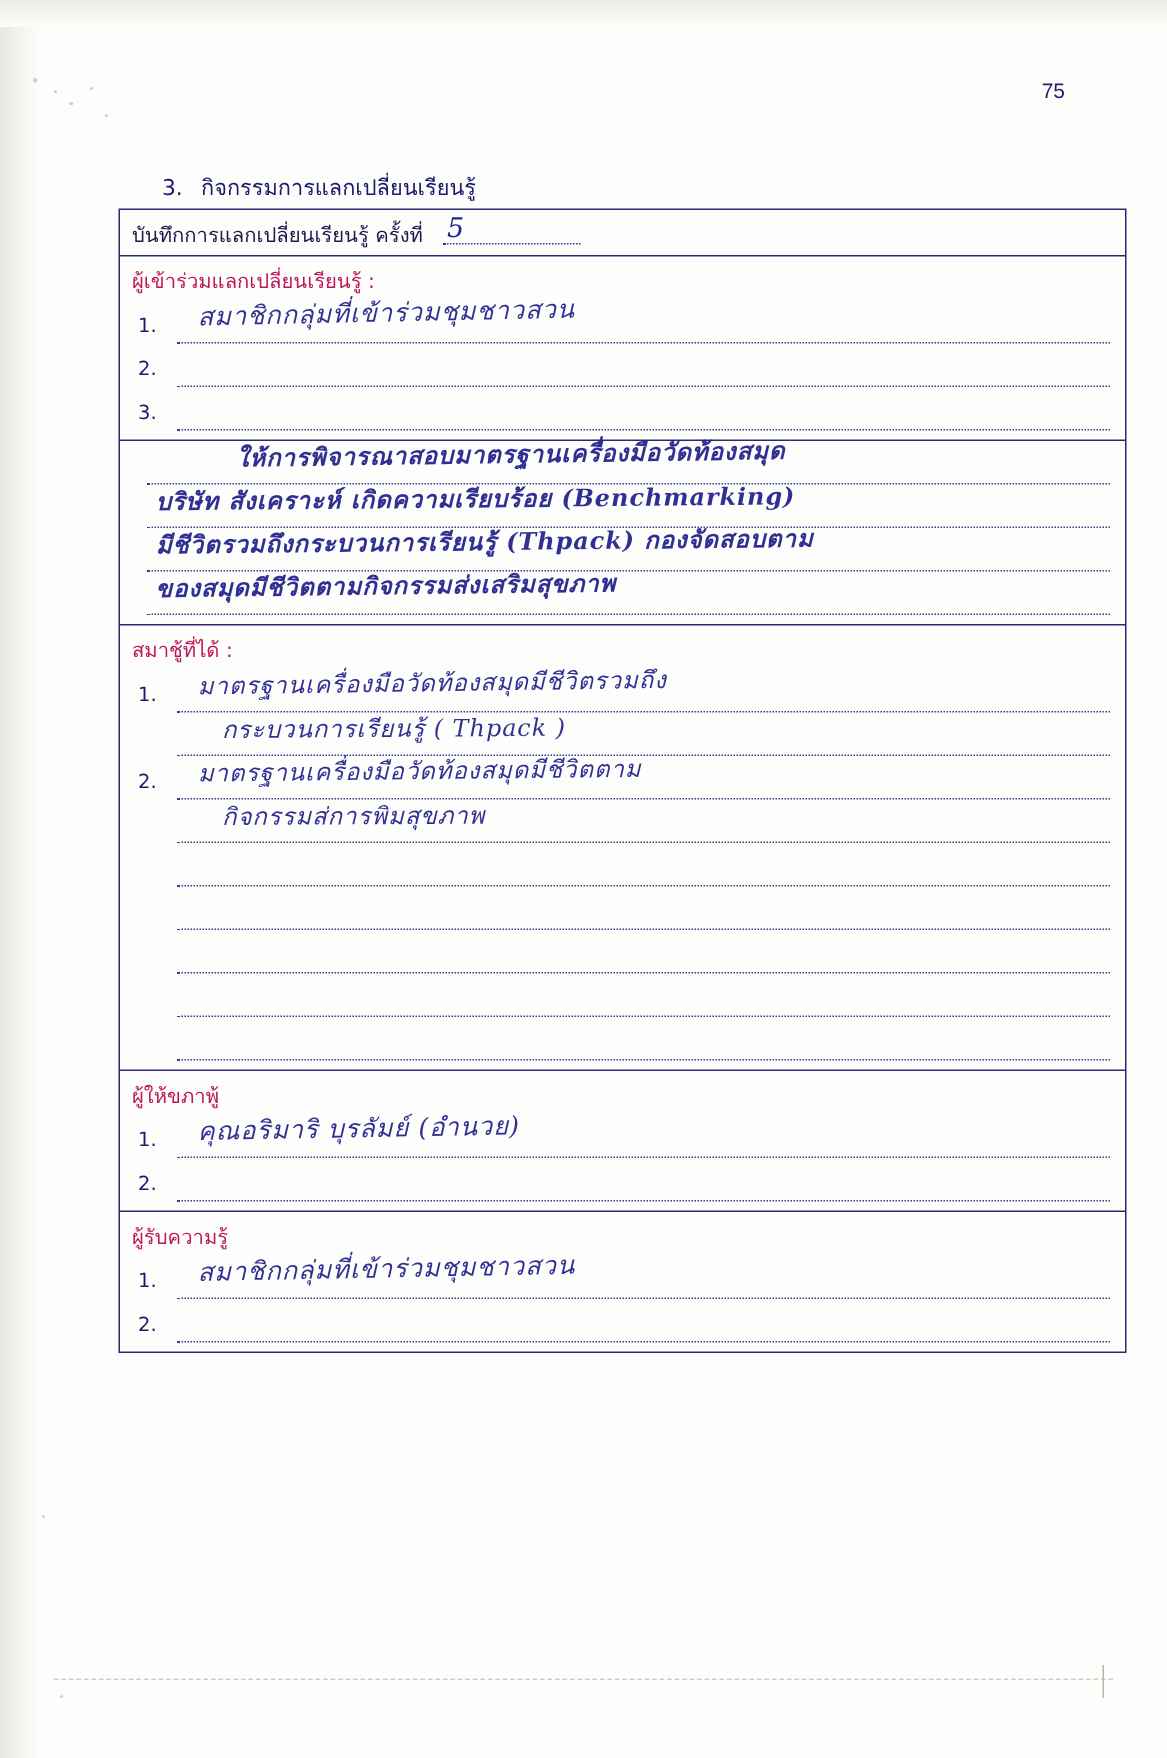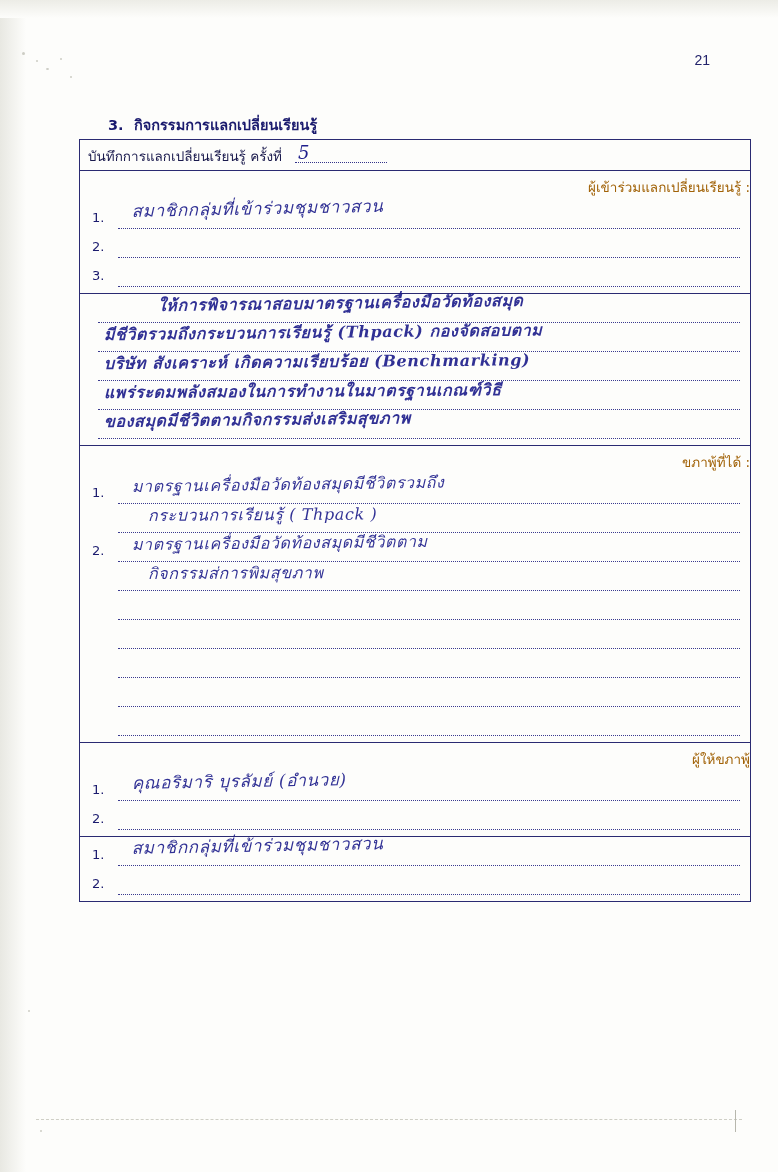--- a/index.html
+++ b/index.html
@@ -51,21 +51,20 @@
     font-family: "Liberation Sans", sans-serif;
   }
 
   .section-heading {
     position: absolute;
     left: 108px;
     top: 113px;
     font-size: 14.5px;
     color: #1b1b6e;
     white-space: nowrap;
-    font-weight: bold;
   }
   .section-heading .num {
     display: inline-block;
     width: 26px;
   }
 
   
   .form-box {
     position: absolute;
     left: 79px;
@@ -76,26 +75,25 @@
   }
   .row {
     border-bottom: 1.4px solid #2a2a72;
     position: relative;
     box-sizing: border-box;
   }
   .row:last-child { border-bottom: none; }
 
   .row-label {
     font-size: 13.5px;
-    color: #a16207;
+    color: #be185d;
     padding: 5px 0 2px 8px;
     white-space: nowrap;
     position: relative;
     z-index: 3;
-    text-align: right;
   }
 
   
   .lines {
     padding: 0 10px 6px 10px;
   }
   .line {
     position: relative;
     height: 28px;
     border-bottom: 1.4px dotted #3a3a8f;
@@ -178,21 +176,21 @@
   <div class="scan-edge-top"></div>
 
   <div class="speck" style="left:22px;top:52px;width:3px;height:3px;"></div>
   <div class="speck" style="left:36px;top:60px;width:2px;height:2px;"></div>
   <div class="speck" style="left:46px;top:68px;width:3px;height:2px;"></div>
   <div class="speck" style="left:60px;top:58px;width:2px;height:2px;"></div>
   <div class="speck" style="left:70px;top:76px;width:2px;height:2px;"></div>
   <div class="speck" style="left:28px;top:1010px;width:2px;height:2px;"></div>
   <div class="speck" style="left:40px;top:1130px;width:2px;height:2px;"></div>
 
-  <div class="page-number">21</div>
+  <div class="page-number">75</div>
 
   <div class="section-heading">
     <span class="num">3.</span><span>กิจกรรมการแลกเปลี่ยนเรียนรู้</span>
   </div>
 
   <div class="form-box">
 
     <div class="row">
       <div class="title-row">
         <div class="title-text">บันทึกการแลกเปลี่ยนเรียนรู้ ครั้งที่</div>
@@ -218,36 +216,33 @@
         </div>
       </div>
     </div>
 
     <div class="row">
       <div class="lines">
         <div class="line plain">
           <span class="hand h2" style="left:60px;bottom:4px;transform:rotate(-0.8deg);">ให้การพิจารณาสอบมาตรฐานเครื่องมือวัดท้องสมุด</span>
         </div>
         <div class="line plain">
+          <span class="hand h2" style="left:6px;bottom:4px;transform:rotate(-0.5deg);">บริษัท  สังเคราะห์  เกิดความเรียบร้อย (Benchmarking)</span>
+        </div>
+        <div class="line plain">
           <span class="hand h2" style="left:6px;bottom:4px;transform:rotate(-0.6deg);">มีชีวิตรวมถึงกระบวนการเรียนรู้ (Thpack) กองจัดสอบตาม</span>
-        </div>
-        <div class="line plain">
-          <span class="hand h2" style="left:6px;bottom:4px;transform:rotate(-0.5deg);">บริษัท  สังเคราะห์  เกิดความเรียบร้อย (Benchmarking)</span>
-        </div>
-        <div class="line plain">
-          <span class="hand h2" style="left:6px;bottom:4px;transform:rotate(-0.4deg);">แพร่ระดมพลังสมองในการทำงานในมาตรฐานเกณฑ์วิธี</span>
         </div>
         <div class="line plain">
           <span class="hand h2" style="left:6px;bottom:4px;transform:rotate(-0.7deg);">ของสมุดมีชีวิตตามกิจกรรมส่งเสริมสุขภาพ</span>
         </div>
       </div>
     </div>
 
     <div class="row">
-      <div class="row-label">ขภาพู้ที่ได้ :</div>
+      <div class="row-label">สมาชู้ที่ได้ :</div>
       <div class="lines">
         <div class="line">
           <span class="marker">1.</span>
           <span class="hand h2" style="left:14px;bottom:4px;transform:rotate(-0.8deg);">มาตรฐานเครื่องมือวัดท้องสมุดมีชีวิตรวมถึง</span>
         </div>
         <div class="line">
           <span class="marker"></span>
           <span class="hand h2" style="left:30px;bottom:4px;transform:rotate(-0.4deg);">กระบวนการเรียนรู้ ( Thpack )</span>
         </div>
         <div class="line">
@@ -289,20 +284,21 @@
           <span class="hand h1" style="left:14px;bottom:4px;transform:rotate(-1deg);">คุณอริมาริ  บุรลัมย์   (อำนวย)</span>
         </div>
         <div class="line">
           <span class="marker">2.</span>
           <span class="hand h1" style="left:14px;bottom:4px;"></span>
         </div>
       </div>
     </div>
 
     <div class="row">
+      <div class="row-label">ผู้รับความรู้</div>
       <div class="lines">
         <div class="line">
           <span class="marker">1.</span>
           <span class="hand h1" style="left:14px;bottom:4px;transform:rotate(-1.1deg);">สมาชิกกลุ่มที่เข้าร่วมชุมชาวสวน</span>
         </div>
         <div class="line">
           <span class="marker">2.</span>
           <span class="hand h1" style="left:14px;bottom:4px;"></span>
         </div>
       </div>

